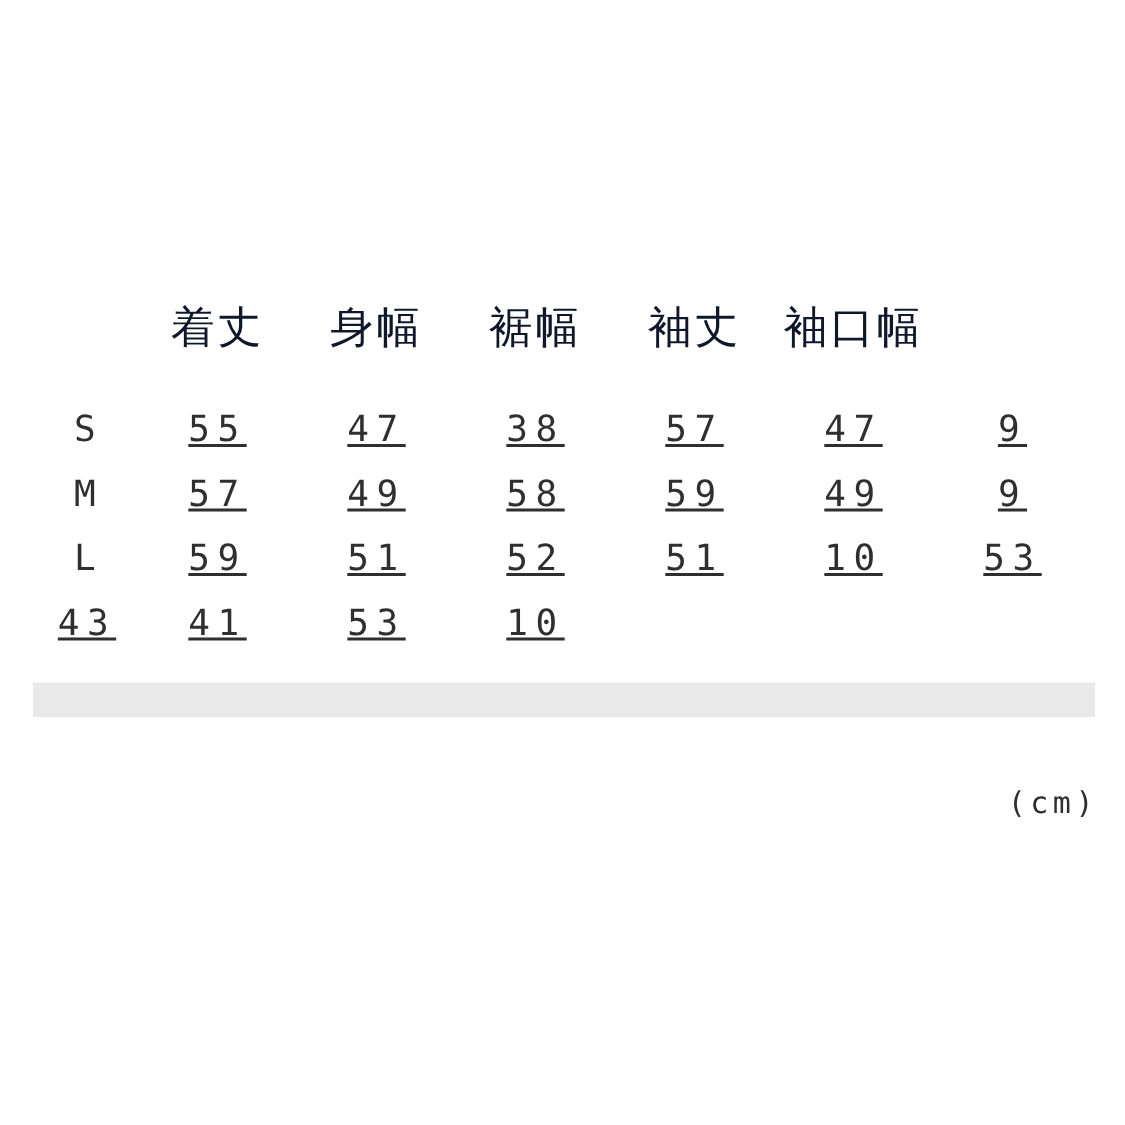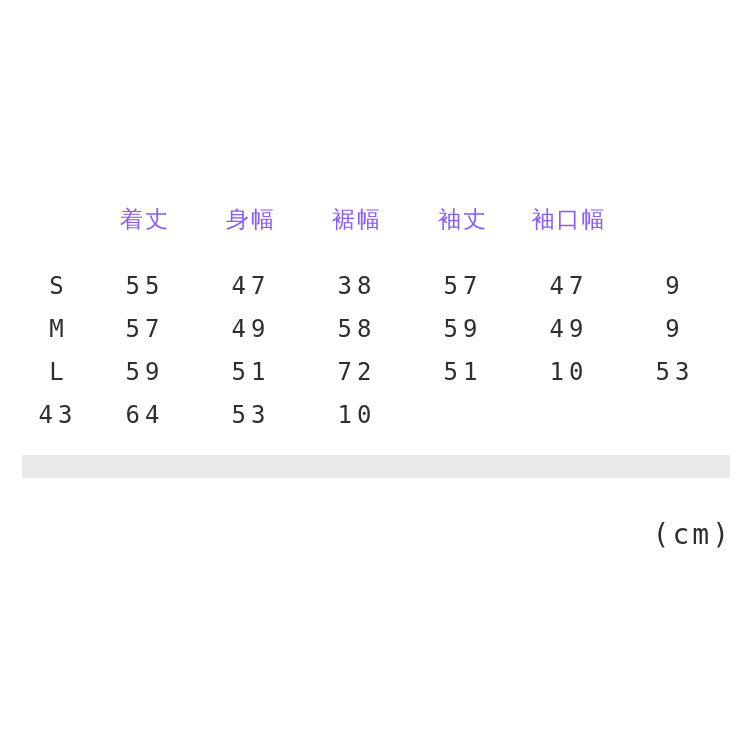--- a/index.html
+++ b/index.html
@@ -28,52 +28,53 @@
   .cell {
     display: flex;
     align-items: center;
     justify-content: center;
     height: 43px;
     white-space: nowrap;
   }
   .header-cell {
     height: 44px;
     font-family: Liberation Serif, serif;
-    font-size: 23px;
+    font-size: 29px;
     font-weight: 400;
-    color: #8b5cf6;
+    color: #0f172a;
     letter-spacing: 2px;
   }
   .spacer-row {
     grid-column: 1 / span 7;
     height: 23px;
   }
   .size-cell {
     font-size: 24px;
     color: #2f2f2f;
     letter-spacing: 3px;
   }
   .value-cell {
     font-size: 24px;
     color: #2f2f2f;
     letter-spacing: 5px;
+    text-decoration: underline;
   }
   .divider-band {
     position: absolute;
     top: 455px;
     left: 22px;
     width: 708px;
     height: 23px;
     background: #e9e9e9;
   }
   .unit-label {
     position: absolute;
     top: 521px;
     right: 18px;
-    font-size: 28px;
+    font-size: 20px;
     line-height: 28px;
     color: #2f2f2f;
     letter-spacing: 3px;
   }
 </style>
 </head>
 <body>
 
 <div class="page">
 
@@ -96,26 +97,26 @@
       <div class="cell size-cell">M</div>
       <div class="cell value-cell">57</div>
       <div class="cell value-cell">49</div>
       <div class="cell value-cell">58</div>
       <div class="cell value-cell">59</div>
       <div class="cell value-cell">49</div>
       <div class="cell value-cell">9</div>
       <div class="cell size-cell">L</div>
       <div class="cell value-cell">59</div>
       <div class="cell value-cell">51</div>
-      <div class="cell value-cell">72</div>
+      <div class="cell value-cell">52</div>
       <div class="cell value-cell">51</div>
       <div class="cell value-cell">10</div>
       <div class="cell value-cell">53</div>
       <div class="cell value-cell">43</div>
-      <div class="cell value-cell">64</div>
+      <div class="cell value-cell">41</div>
       <div class="cell value-cell">53</div>
       <div class="cell value-cell">10</div>
     </div>
 
   <div class="divider-band"></div>
 
   <div class="unit-label">(cm)</div>
 
 </div>
 

